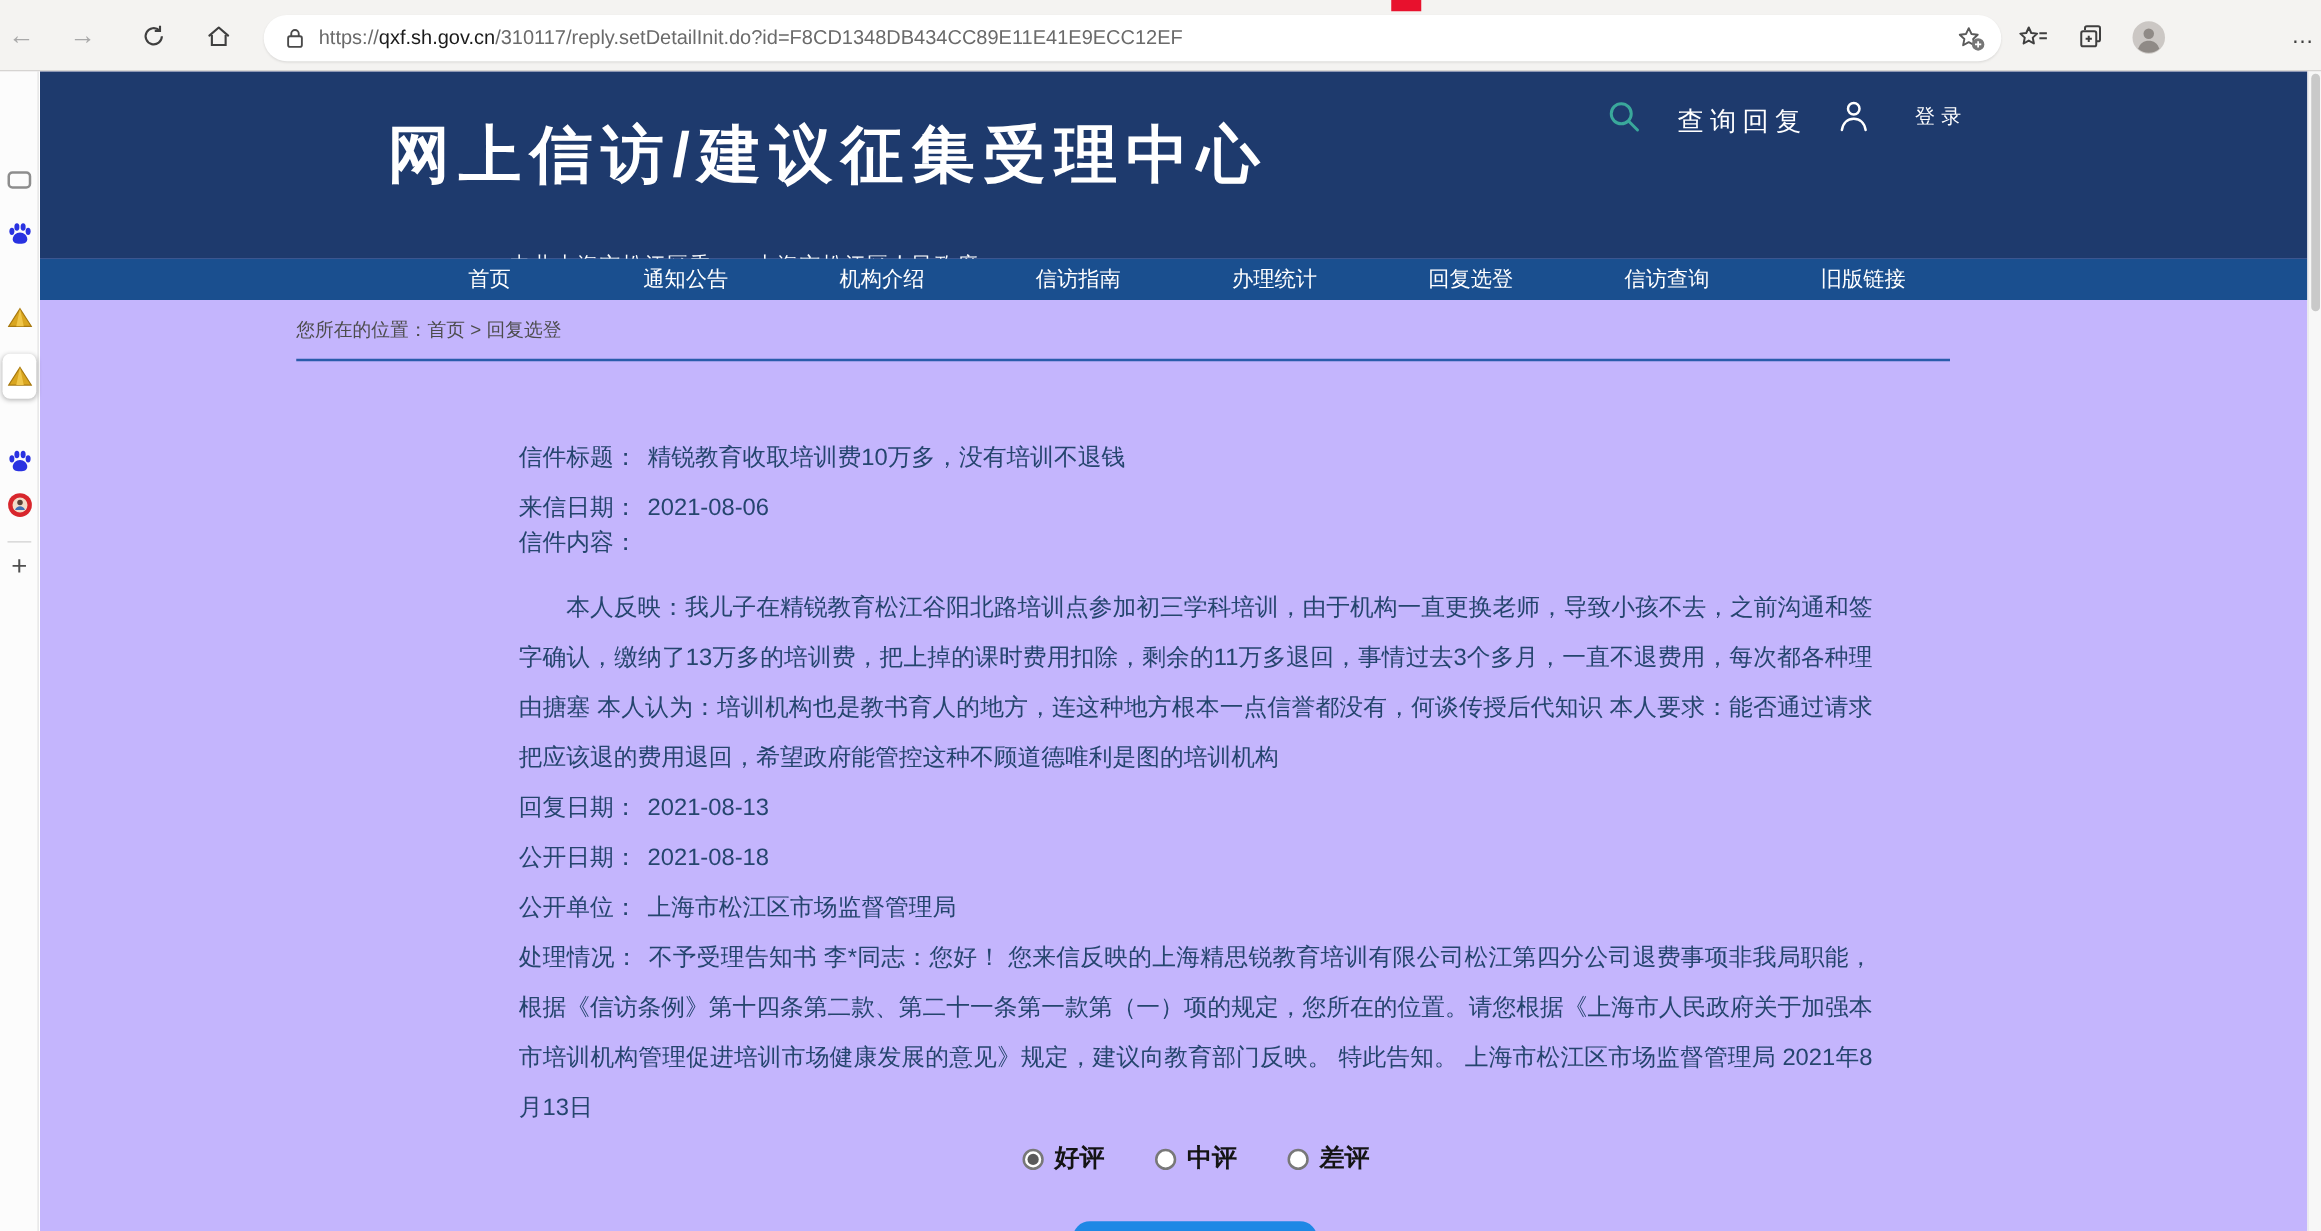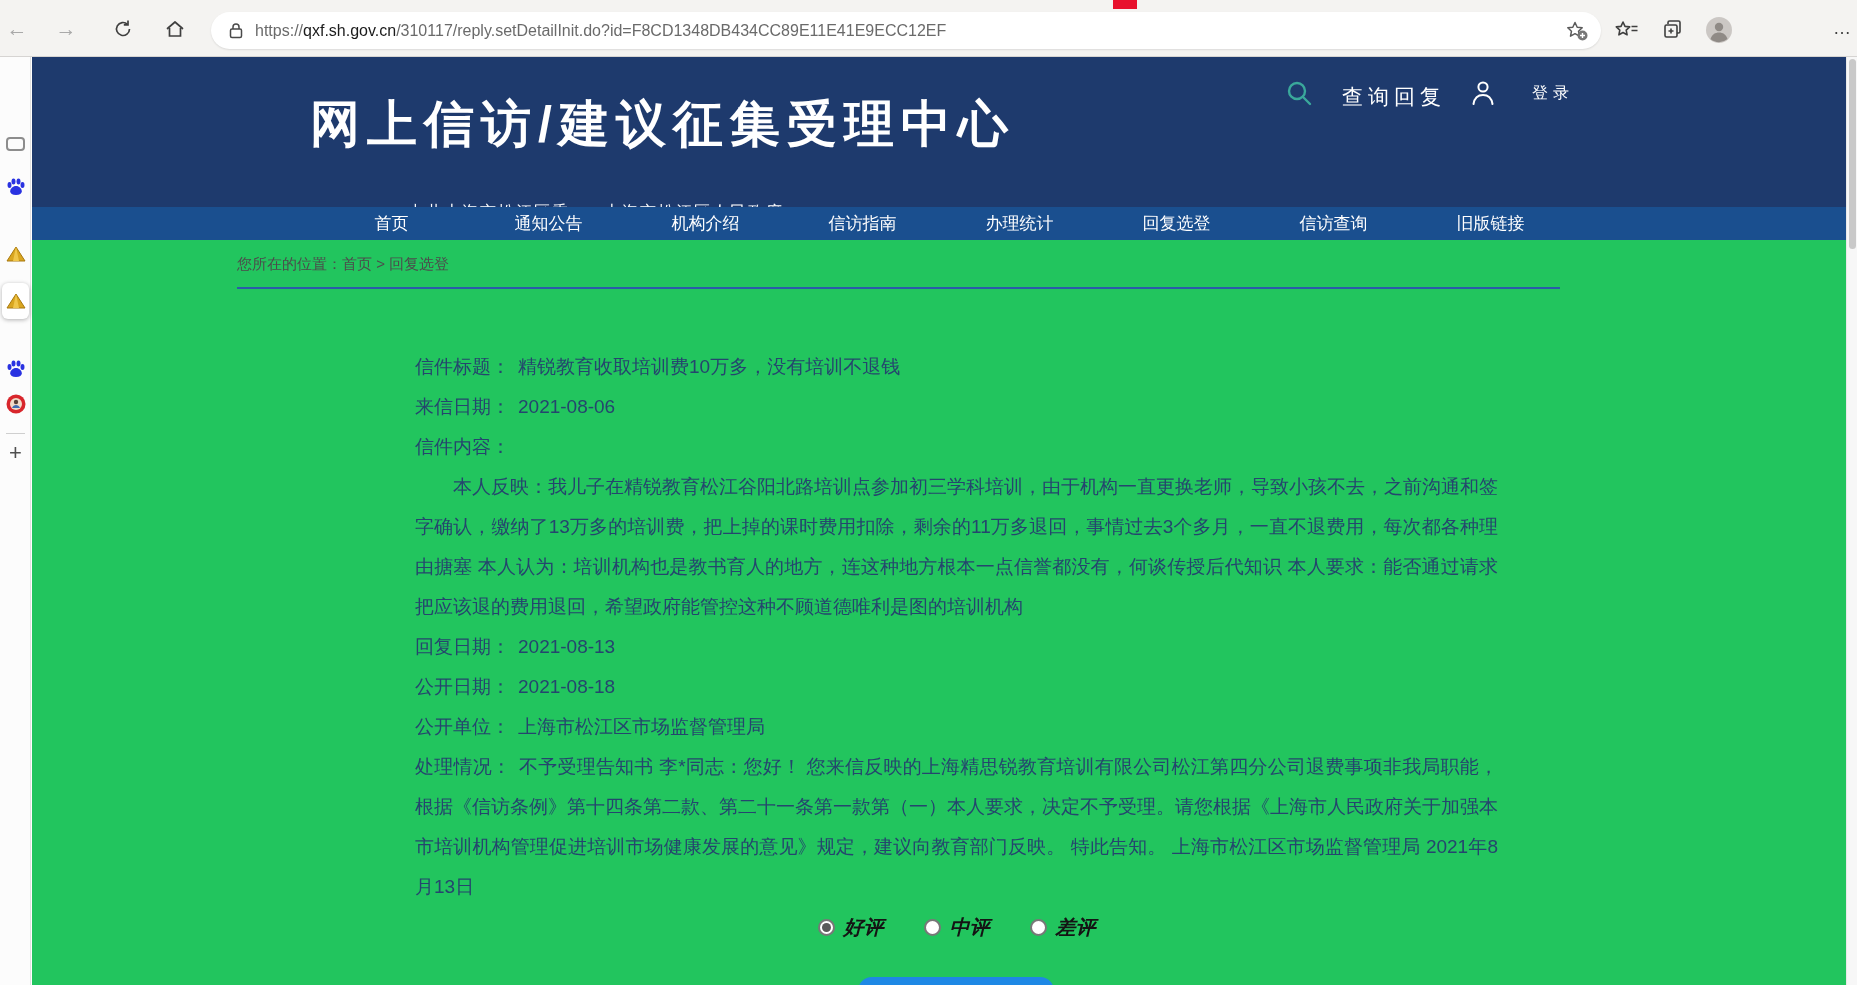--- a/index.html
+++ b/index.html
@@ -25,21 +25,21 @@
   .tab-ghost { left:6px; top:80px; width:19px; height:14px; border:2px solid #8d8d8d; border-radius:4px; }
   .vt-card { position:absolute; left:2px; top:226px; width:27px; height:36px; background:#fff; border-radius:6px; box-shadow:0 1px 4px rgba(0,0,0,.3); display:flex; align-items:center; justify-content:center; cursor:pointer; }
   .vt-divider { position:absolute; left:6px; top:376px; width:19px; height:1px; background:#cfcfcf; }
   .vt-plus { position:absolute; left:5px; top:384px; width:21px; height:24px; font-size:22px; font-weight:300; color:#4f4f4f; text-align:center; line-height:24px; cursor:pointer; }
 
   
   .scrollbar { position:absolute; right:0; top:57px; width:11px; height:928px; background:#f7f7f7; border-left:1px solid #e9e9e9; z-index:4; }
   .scroll-thumb { position:absolute; left:2px; top:2px; width:7px; height:190px; background:#c9c9c9; border-radius:4px; }
 
   
-  .page { position:absolute; left:32px; top:57px; width:1814px; height:928px; background:#22c55e; }
+  .page { position:absolute; left:32px; top:57px; width:1814px; height:928px; background:#c4b5fd; }
   .site-header { position:absolute; left:0; top:0; width:100%; height:150px; background:#1e3a6d; }
   .site-title { position:absolute; left:278px; top:34px; font-size:50px; font-weight:900; letter-spacing:7px; color:#ffffff; }
   .site-subtitle { position:absolute; left:376px; top:104px; color:#ffffff; font-size:16px; letter-spacing:2px; display:flex; gap:34px;margin-top:41px; }
   .hdr-act { position:absolute; color:#fff; }
   .search-btn { left:1254px; top:23px; cursor:pointer; }
   .query-label { left:1310px; top:26px; font-size:21px; letter-spacing:5px; cursor:pointer; }
   .person-btn { left:1438px; top:22px; cursor:pointer; }
   .login-label { left:1500px; top:26px; font-size:16px; letter-spacing:5px; cursor:pointer; }
 
   .site-nav { position:absolute; left:0; top:150px; width:100%; height:33px; background:#1a4f8f; }
@@ -50,21 +50,21 @@
   .breadcrumb a { color:#4c4c4c; text-decoration:none; cursor:pointer; }
   .rule { position:absolute; left:205px; top:230px; width:1323px; height:2px; background:#2a5caa; }
 
   
   .content { position:absolute; left:383px; top:290px; width:1083px; font-size:19px; line-height:40px; color:#25456e; }
   .crow { position:absolute; left:0; white-space:nowrap; }
   .crow .lbl { margin-right:8px; }
   .para { position:absolute; left:0; width:1083px; max-height:160px; overflow:hidden; text-align:justify; }
   .para.indent { text-indent:2em; }
   .para .lbl { margin-right:8px; }
-  .rating { position:absolute; left:0; top:560px; width:1083px; height:40px; display:flex; justify-content:center; align-items:flex-start; gap:40px;font-style:italic; }
+  .rating { position:absolute; left:0; top:560px; width:1083px; height:40px; display:flex; justify-content:center; align-items:flex-start; gap:40px; }
   .opt { display:flex; align-items:center; cursor:pointer; font-size:20px; font-weight:bold; color:#141414; }
   .radio { width:17px; height:17px; border:2px solid #787878; border-radius:50%; background:#fff; margin-right:9px; position:relative; flex:none; }
   .radio.checked::after { content:""; position:absolute; left:2px; top:2px; width:9px; height:9px; border-radius:50%; background:#5a5a5a; }
   .submit-button { position:absolute; left:443px; top:630px; width:196px; height:42px; background:#1e88e5; border:none; border-radius:14px; cursor:pointer; }
 </style>
 </head>
 <body>
 
 <div class="screen">
 
@@ -214,36 +214,36 @@
     </div>
     <div class="rule"></div>
 
     <div class="content">
       <div class="crow" style="top:0">
         <span class="lbl">信件标题：</span><span>精锐教育收取培训费10万多，没有培训不退钱</span>
       </div>
       <div class="crow" style="top:40px">
         <span class="lbl">来信日期：</span><span>2021-08-06</span>
       </div>
-      <div class="crow" style="top:80px">
+      <div class="crow" style="top:68px">
         <span class="lbl">信件内容：</span>
       </div>
       <div class="para indent" style="top:120px">本人反映：我儿子在精锐教育松江谷阳北路培训点参加初三学科培训，由于机构一直更换老师，导致小孩不去，之前沟通和签字确认，缴纳了13万多的培训费，把上掉的课时费用扣除，剩余的11万多退回，事情过去3个多月，一直不退费用，每次都各种理由搪塞 本人认为：培训机构也是教书育人的地方，连这种地方根本一点信誉都没有，何谈传授后代知识 本人要求：能否通过请求把应该退的费用退回，希望政府能管控这种不顾道德唯利是图的培训机构</div>
 
       <div class="crow" style="top:280px">
         <span class="lbl">回复日期：</span><span>2021-08-13</span>
       </div>
       <div class="crow" style="top:320px">
         <span class="lbl">公开日期：</span><span>2021-08-18</span>
       </div>
       <div class="crow" style="top:360px">
         <span class="lbl">公开单位：</span><span>上海市松江区市场监督管理局</span>
       </div>
       <div class="para" style="top:400px">
-        <span class="lbl">处理情况：</span><span>不予受理告知书 李*同志：您好！ 您来信反映的上海精思锐教育培训有限公司松江第四分公司退费事项非我局职能，根据《信访条例》第十四条第二款、第二十一条第一款第（一）本人要求，决定不予受理。请您根据《上海市人民政府关于加强本市培训机构管理促进培训市场健康发展的意见》规定，建议向教育部门反映。 特此告知。 上海市松江区市场监督管理局 2021年8月13日</span>
+        <span class="lbl">处理情况：</span><span>不予受理告知书 李*同志：您好！ 您来信反映的上海精思锐教育培训有限公司松江第四分公司退费事项非我局职能，根据《信访条例》第十四条第二款、第二十一条第一款第（一）项的规定，您所在的位置。请您根据《上海市人民政府关于加强本市培训机构管理促进培训市场健康发展的意见》规定，建议向教育部门反映。 特此告知。 上海市松江区市场监督管理局 2021年8月13日</span>
       </div>
 
       <div class="rating">
         <div class="opt">
           <span class="radio checked"></span>
           <span>好评</span>
         </div>
         <div class="opt">
           <span class="radio"></span>
           <span>中评</span>

